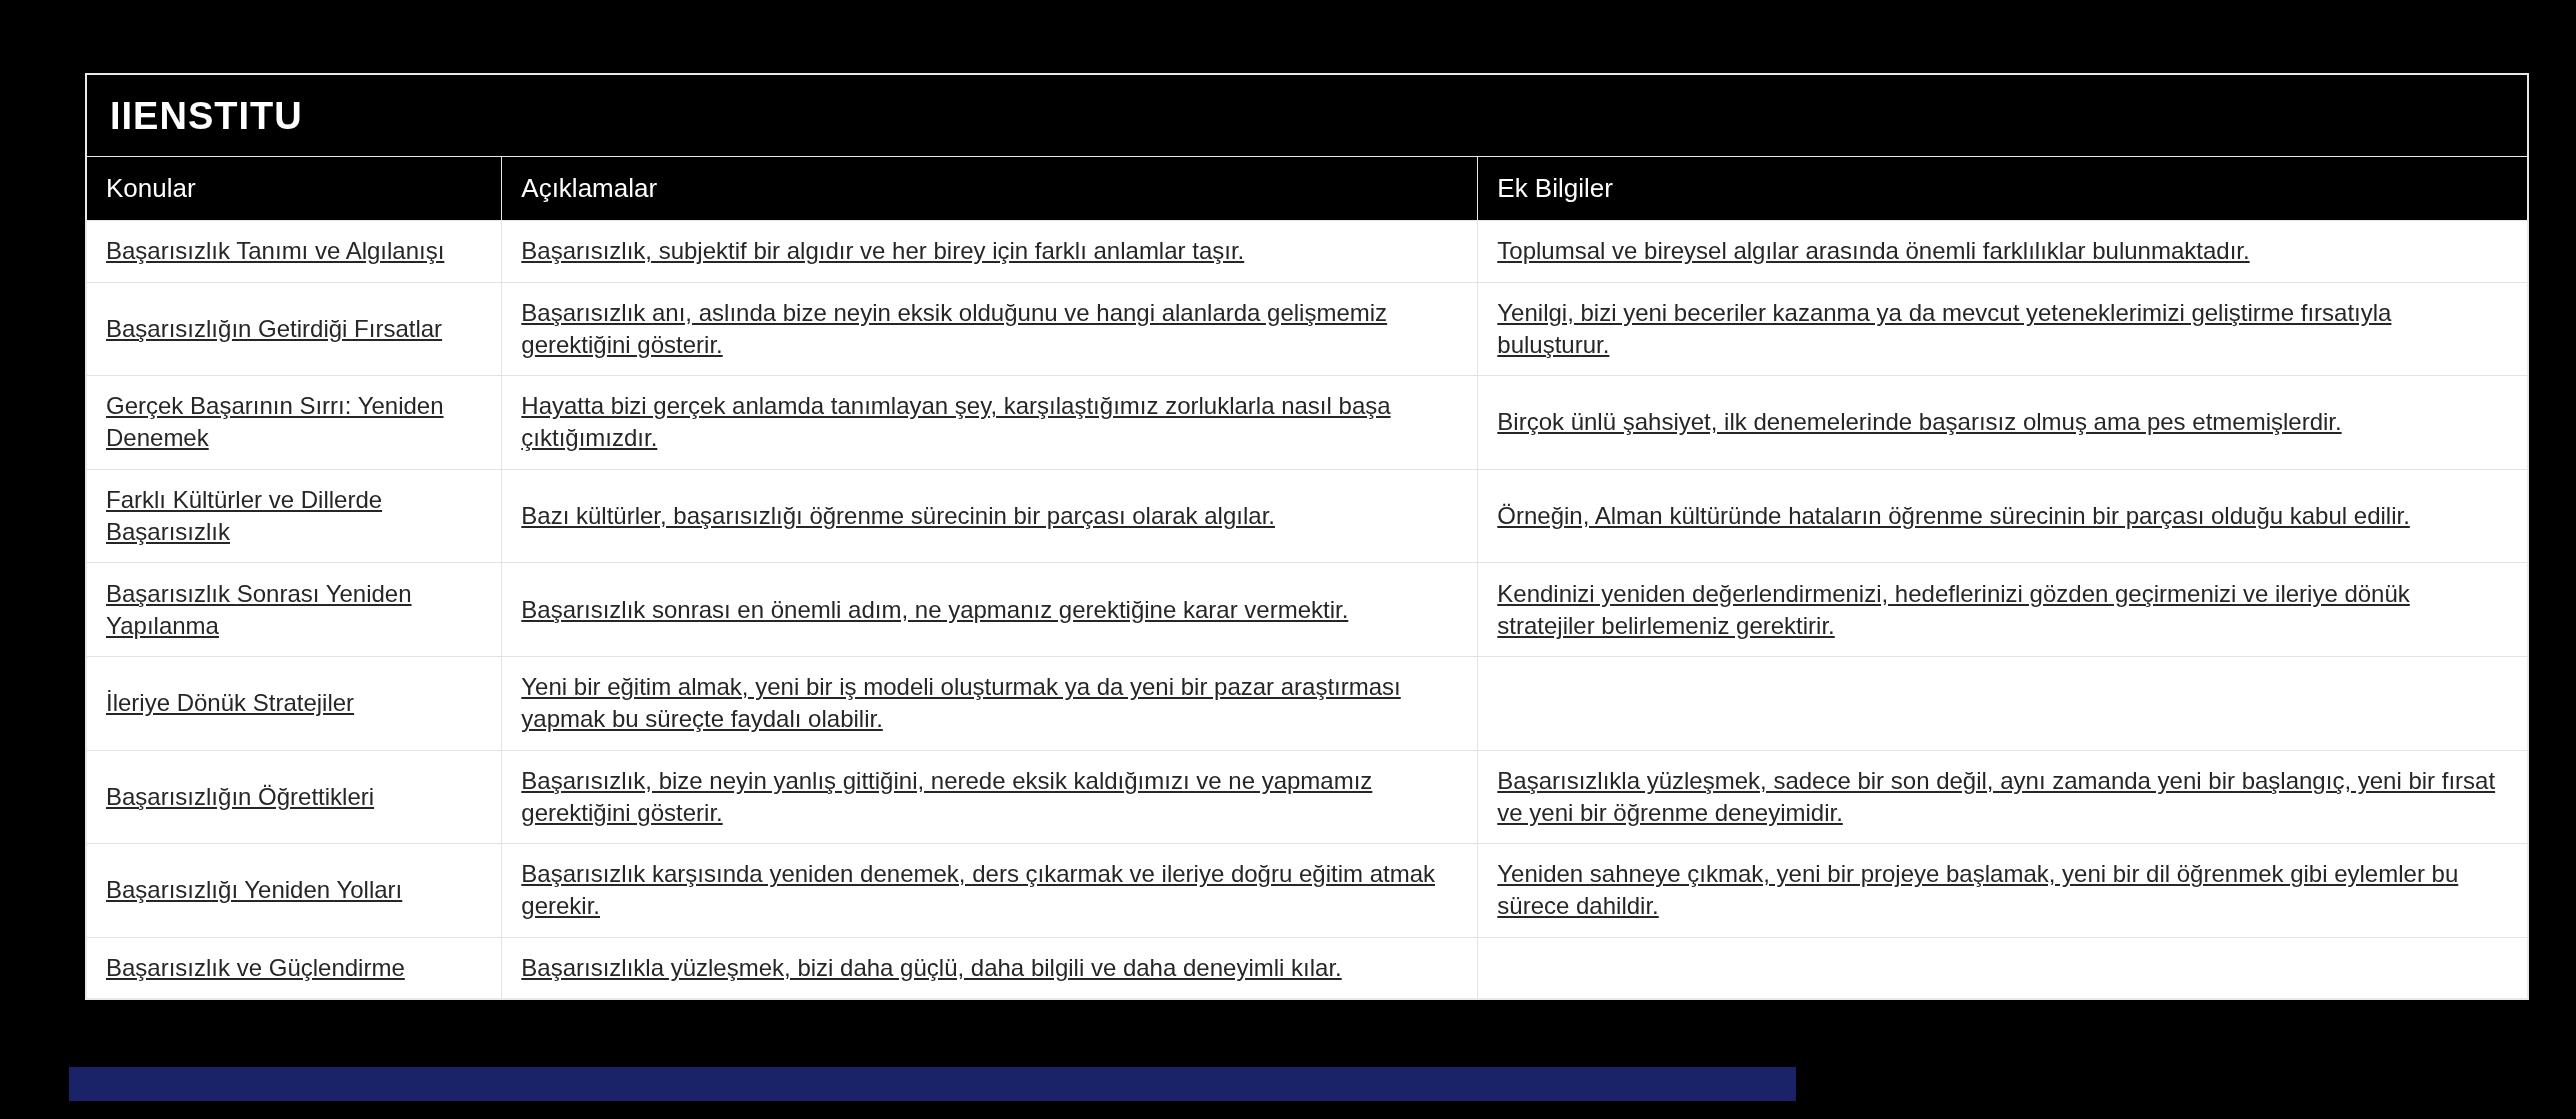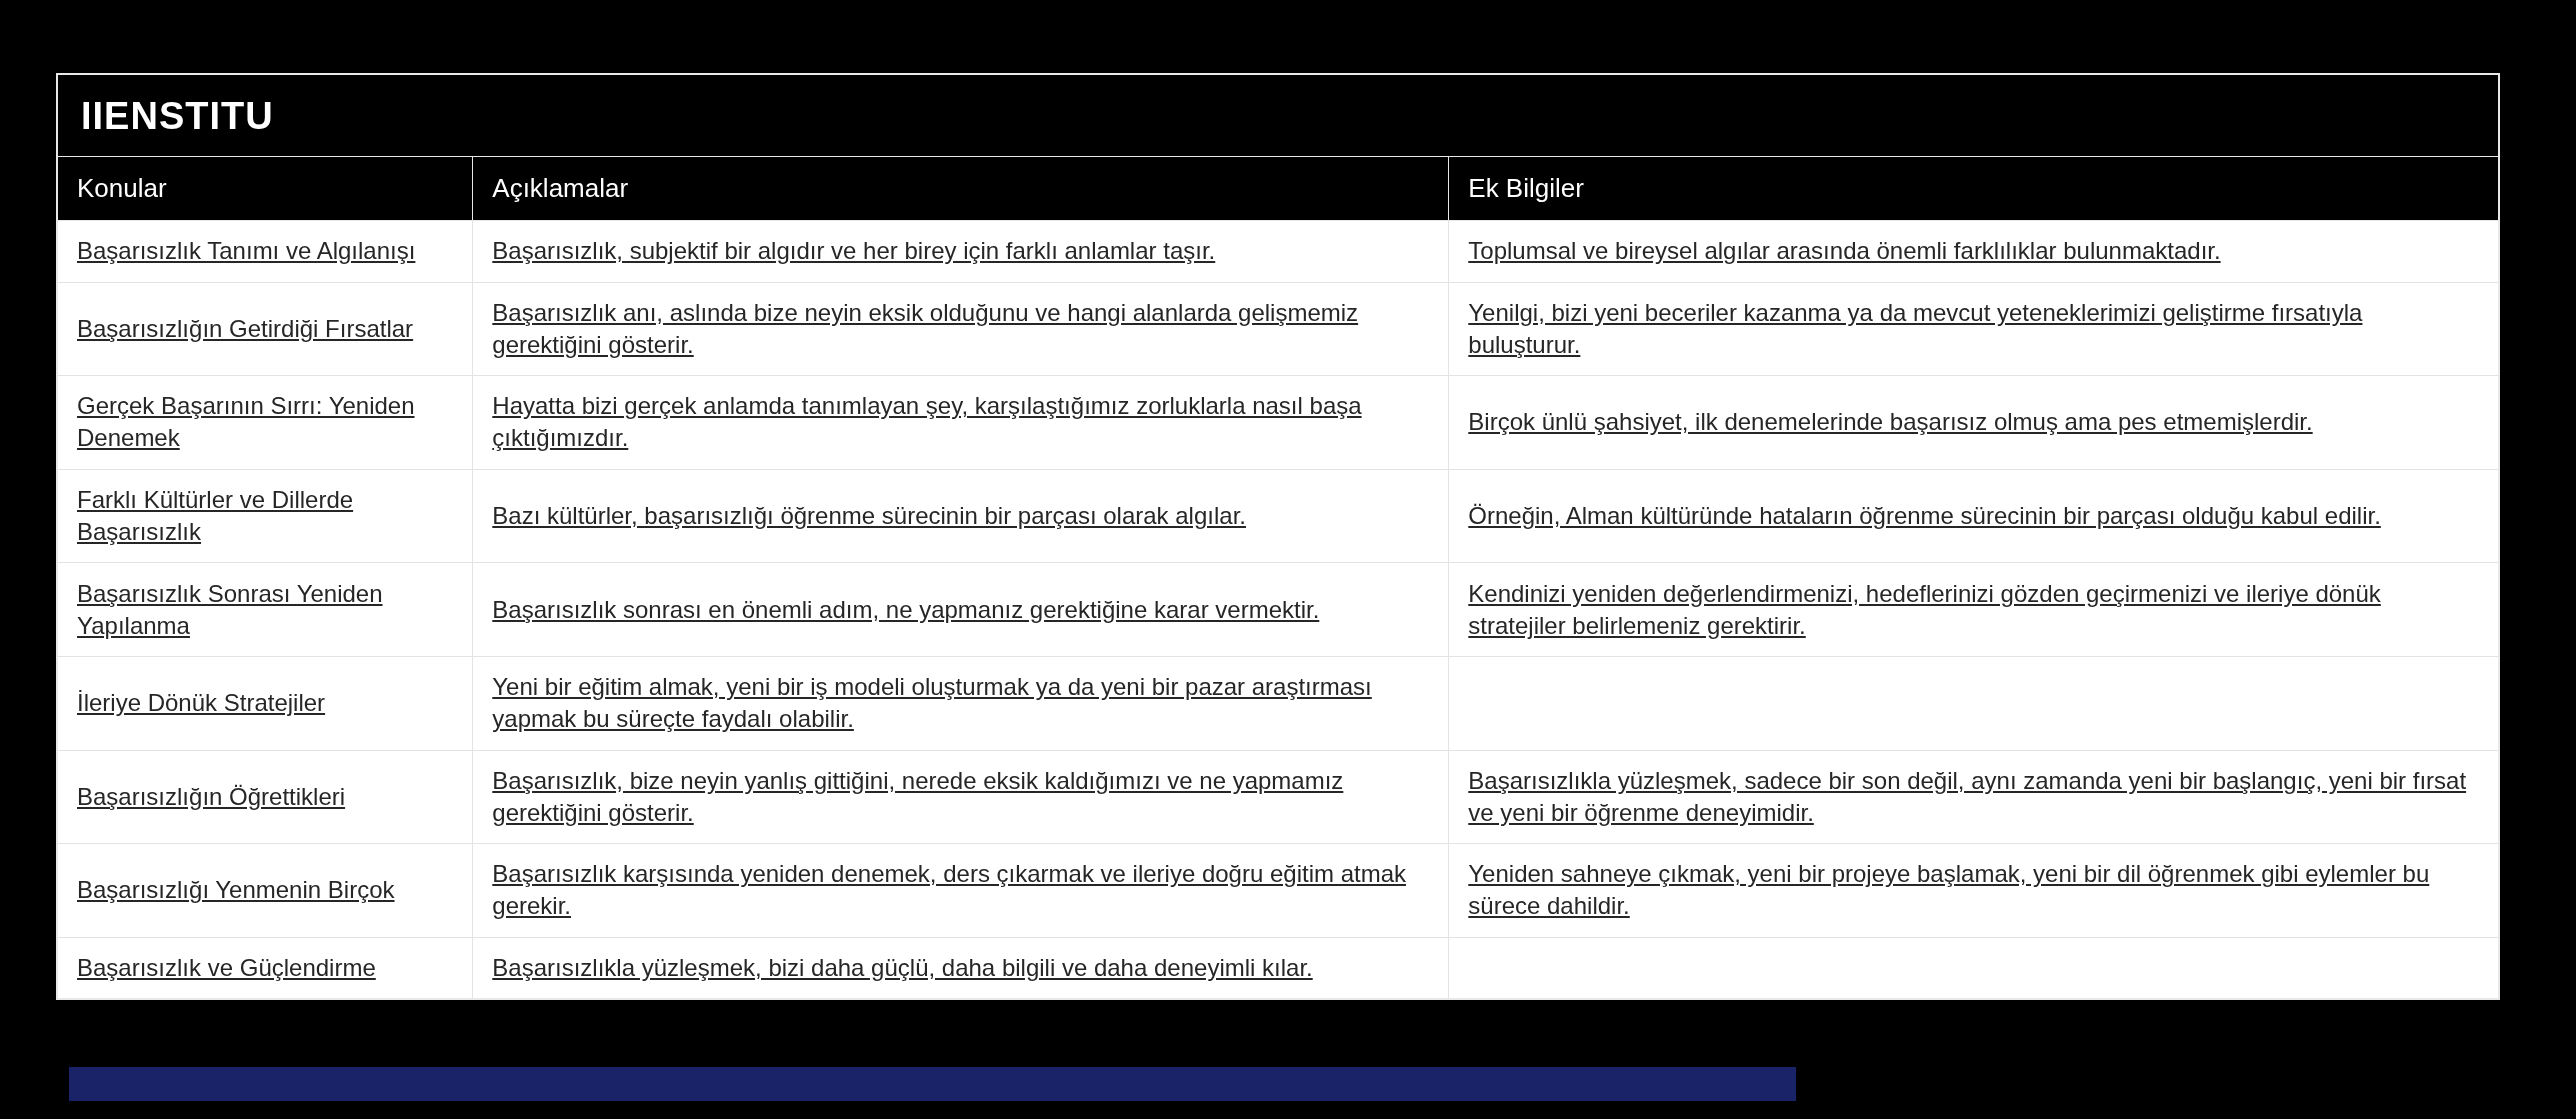--- a/index.html
+++ b/index.html
@@ -14,21 +14,21 @@
   }
   *{margin:0;padding:0;box-sizing:border-box;}
   html,body{
     width:2576px;height:1119px;
     background:var(--page-background);
     overflow:hidden;
     font-family:"Liberation Sans", sans-serif;
   }
   .stage{position:relative;width:2576px;height:1119px;background:var(--page-background);}
   .card{
-    position:absolute;left:56px;top:73px;width:2444px;
+    position:absolute;left:85px;top:73px;width:2444px;
     border:2.9px solid var(--card-border);
     background:var(--header-background);
   }
   .card-title{
     background:var(--header-background);
     color:var(--header-text);
     font-size:38px;font-weight:bold;letter-spacing:1px;
     padding:20px 23px 18px 23px;
     border-bottom:1.9px solid var(--card-border);
   }
@@ -114,21 +114,21 @@
             <td>İleriye Dönük Stratejiler</td>
             <td>Yeni bir eğitim almak, yeni bir iş modeli oluşturmak ya da yeni bir pazar araştırması yapmak bu süreçte faydalı olabilir.</td>
             <td></td>
           </tr>
           <tr>
             <td>Başarısızlığın Öğrettikleri</td>
             <td>Başarısızlık, bize neyin yanlış gittiğini, nerede eksik kaldığımızı ve ne yapmamız gerektiğini gösterir.</td>
             <td>Başarısızlıkla yüzleşmek, sadece bir son değil, aynı zamanda yeni bir başlangıç, yeni bir fırsat ve yeni bir öğrenme deneyimidir.</td>
           </tr>
           <tr>
-            <td>Başarısızlığı Yenmenin Birçok</td>
+            <td>Başarısızlığı Yeniden Yolları</td>
             <td>Başarısızlık karşısında yeniden denemek, ders çıkarmak ve ileriye doğru eğitim atmak gerekir.</td>
             <td>Yeniden sahneye çıkmak, yeni bir projeye başlamak, yeni bir dil öğrenmek gibi eylemler bu sürece dahildir.</td>
           </tr>
           <tr>
             <td>Başarısızlık ve Güçlendirme</td>
             <td>Başarısızlıkla yüzleşmek, bizi daha güçlü, daha bilgili ve daha deneyimli kılar.</td>
             <td></td>
           </tr>
         </tbody>
     </table>

